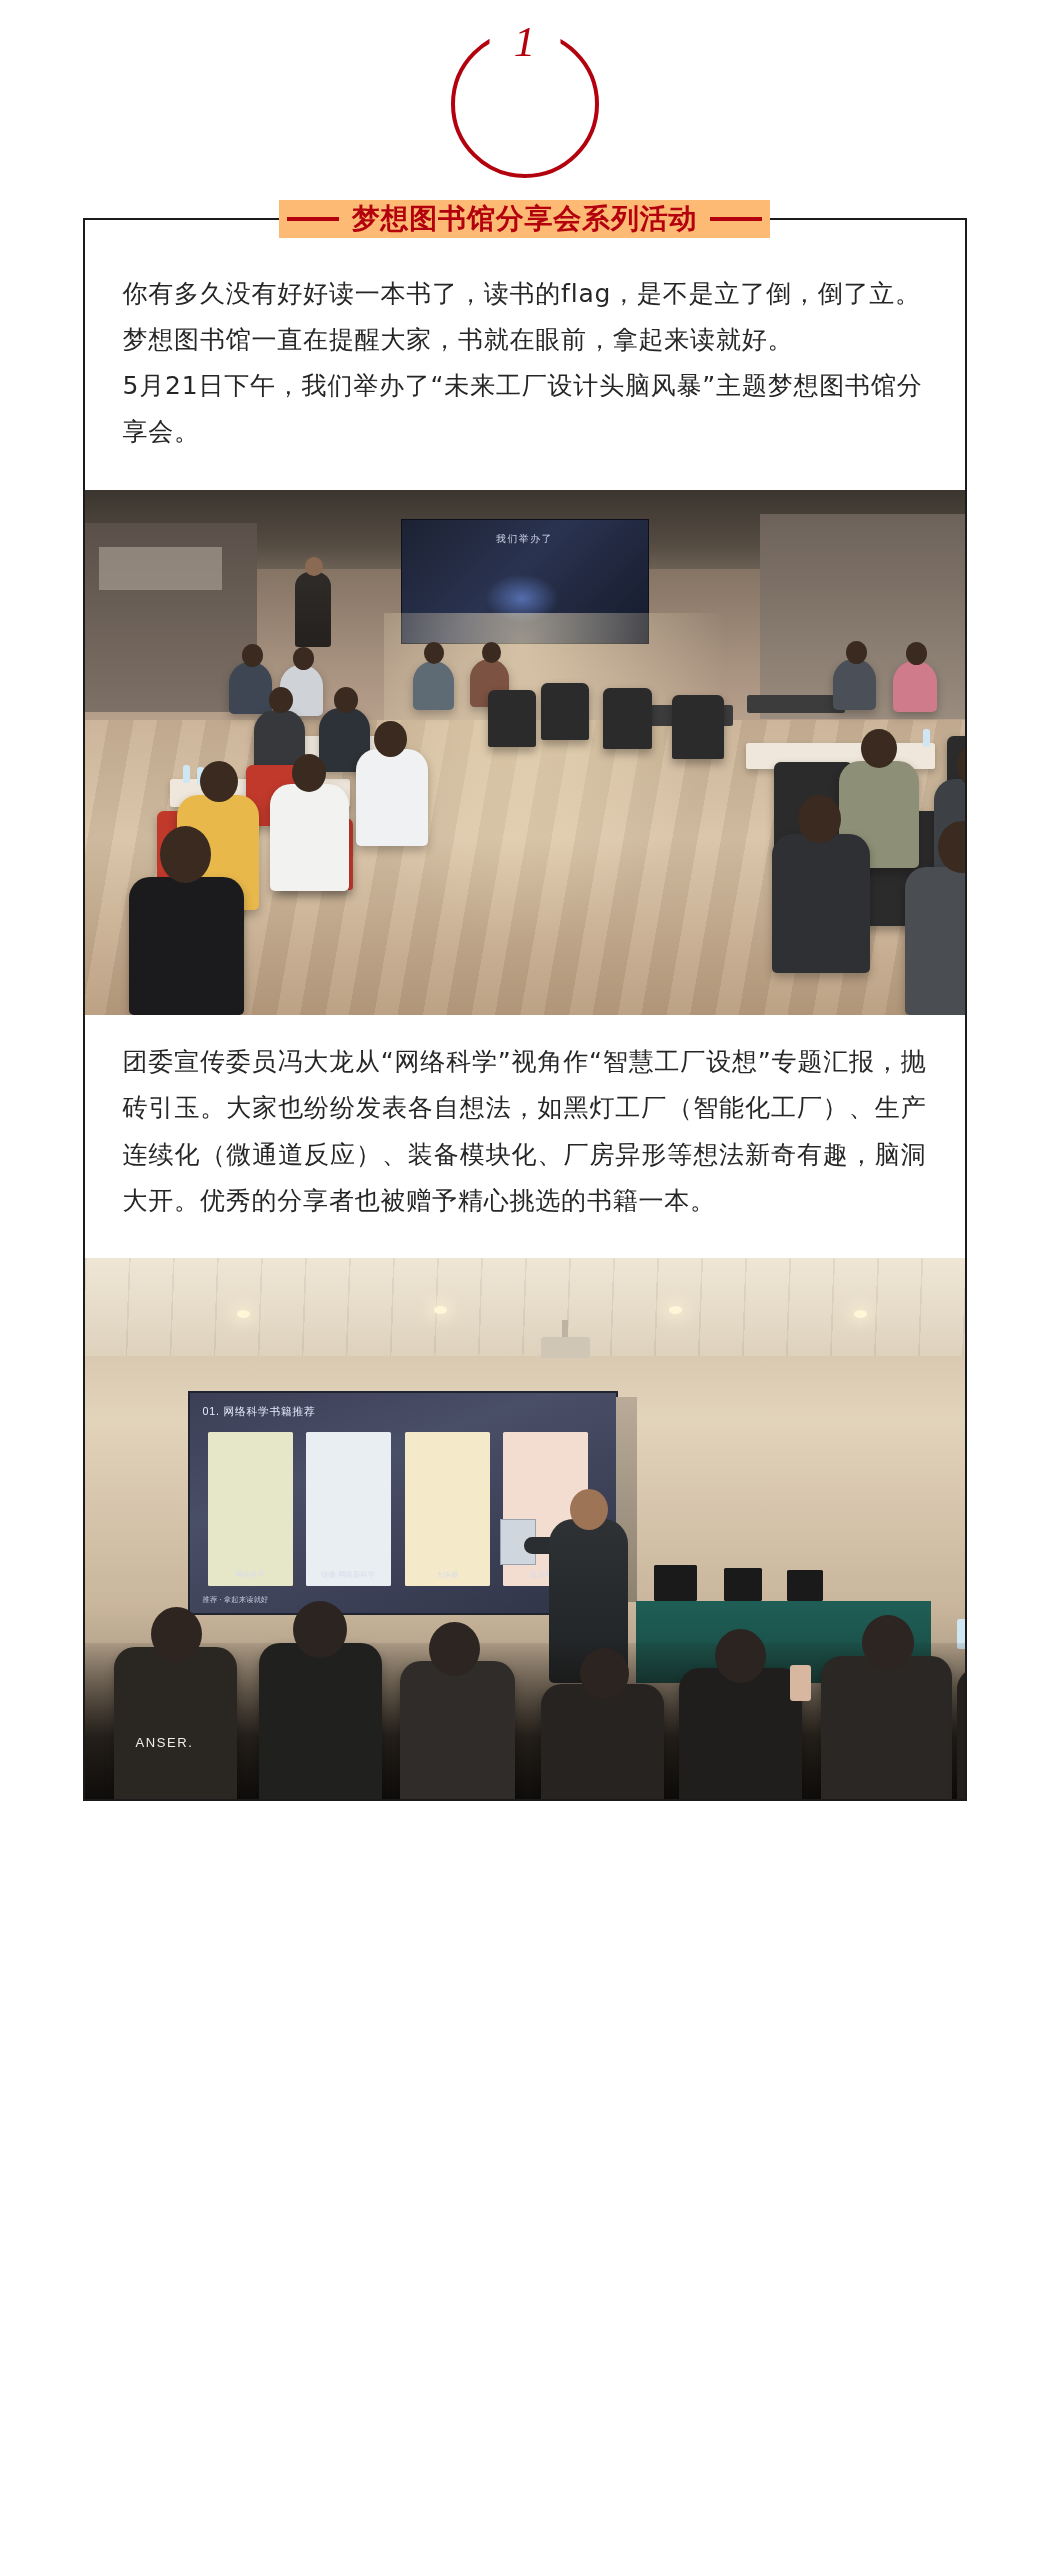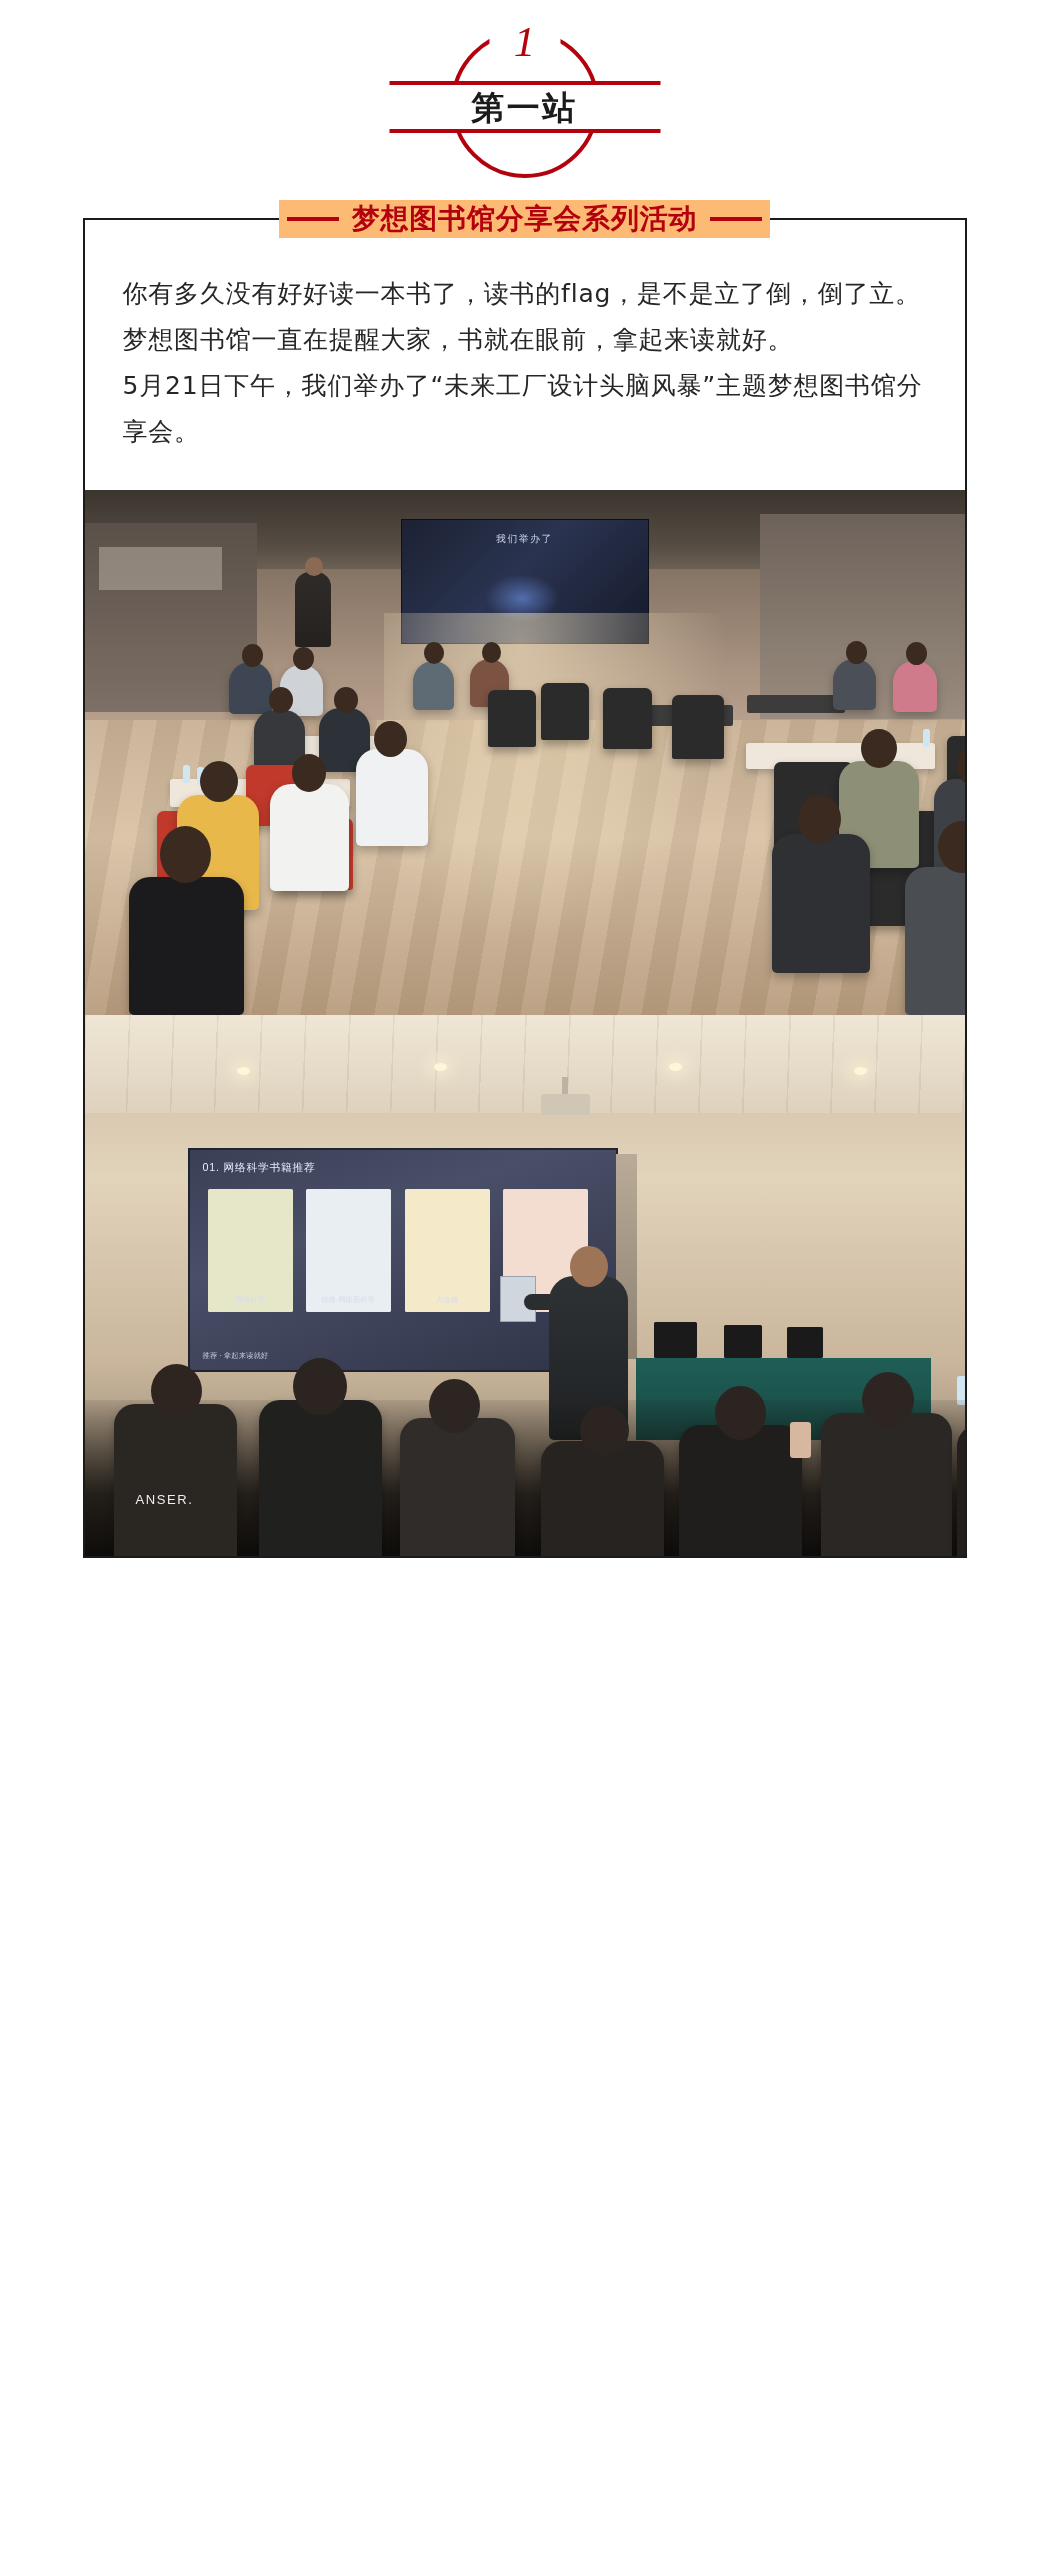--- a/index.html
+++ b/index.html
@@ -284,21 +284,21 @@
   .p2-screen {
     position: absolute; left: 103px; top: 133px; width: 426px; height: 220px;
     background: linear-gradient(160deg, #3a3f56 0%, #4a4f68 35%, #2e3347 100%);
     border: 2.5px solid #20242f;
   }
   .p2-screen-head {
     position: absolute; left: 13px; top: 11.5px;
     color: #e7ecff; font-size: 10.7px; letter-spacing: 0.8px;
   }
   .p2-card {
-    position: absolute; top: 39px; height: 123px; border-radius: 1.6px;
+    position: absolute; top: 39px; height: 154px; border-radius: 1.6px;
   }
   .p2-card-label {
     position: absolute; bottom: 6.6px; left: 0; width: 100%;
     text-align: center; font-size: 7.4px; color: #d8dcea;
   }
   .p2-screen-side {
     position: absolute; left: 531px; top: 139px; width: 21px; height: 205px;
     background: linear-gradient(180deg, #b9ab98, #8d8170);
   }
   .p2-presenter-body {
@@ -340,26 +340,20 @@
 </head>
 <body>
 
 <div class="page">
 
   <div class="stamp-wrap">
     <div class="stamp">
       <div class="stamp-circle"></div>
       <div class="stamp-mask-top"></div>
       <div class="stamp-number">1</div>
-      <div class="stamp-band">
-        <div class="band-bg"></div>
-        <div class="band-line-top"></div>
-        <div class="band-line-bottom"></div>
-        <div class="band-text">第一站</div>
-      </div>
     </div>
   </div>
 
   <div class="card">
 
     <div class="card-title-row">
       <div class="card-title-inner">
         <span class="title-rule"></span>
         <span class="card-title">梦想图书馆分享会系列活动</span>
         <span class="title-rule"></span>
@@ -456,20 +450,23 @@
       <div class="person" style="left:849px; top:289px; width:90px; height:131px; background:#3d4145;"></div>
       <div class="head" style="left:872px; top:254px; width:39px; height:43px;"></div>
 
       <div class="person" style="left:687px; top:344px; width:98px; height:139px; background:#2e3033;"></div>
       <div class="head" style="left:713px; top:305px; width:43px; height:48px;"></div>
 
       <div class="person" style="left:820px; top:377px; width:115px; height:148px; background:#4a4d52;"></div>
       <div class="head" style="left:853px; top:331px; width:48px; height:52px;"></div>
     </div>
 
+    <div class="paragraph-block">
+      <p class="paragraph justified">团委宣传委员冯大龙从“网络科学”视角作“智慧工厂设想”专题汇报，抛砖引玉。大家也纷纷发表各自想法，如黑灯工厂（智能化工厂）、生产连续化（微通道反应）、装备模块化、厂房异形等想法新奇有趣，脑洞大开。优秀的分享者也被赠予精心挑选的书籍一本。</p>
+    </div>
 
     <div class="photo photo-2">
       <div class="p2-bg"></div>
       <div class="p2-ceiling"></div>
       <div class="p2-ceiling-lines"></div>
 
       <div class="p2-downlight" style="left:152px; top:52px;"></div>
       <div class="p2-downlight" style="left:349px; top:48px;"></div>
       <div class="p2-downlight" style="left:584px; top:48px;"></div>
       <div class="p2-downlight" style="left:769px; top:52px;"></div>

